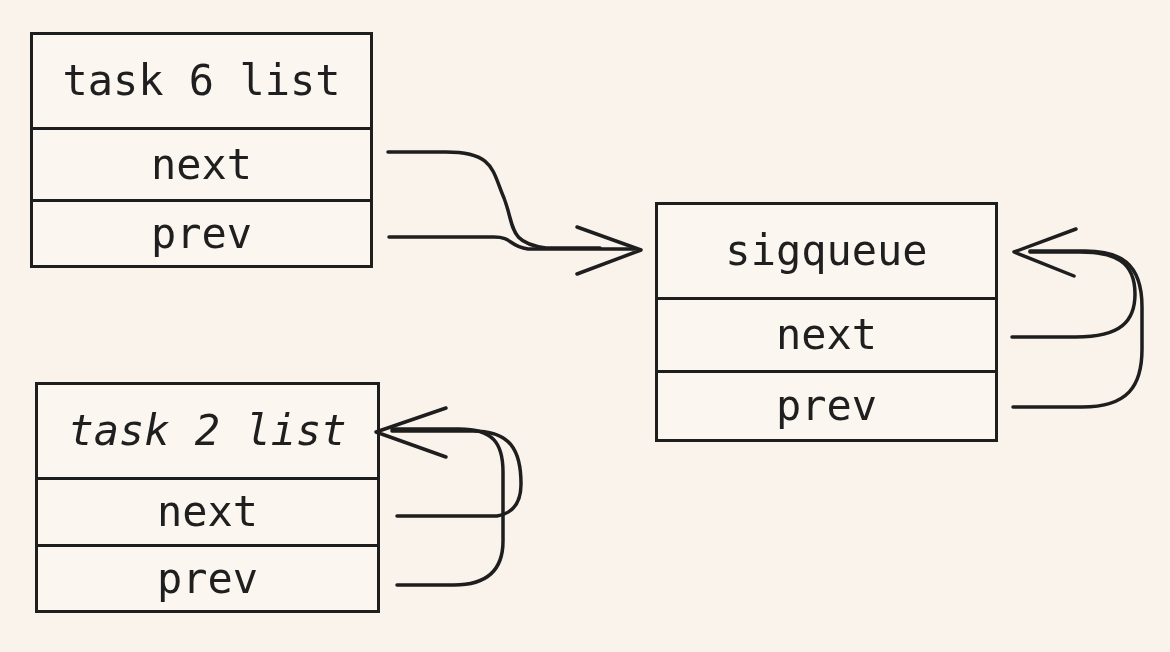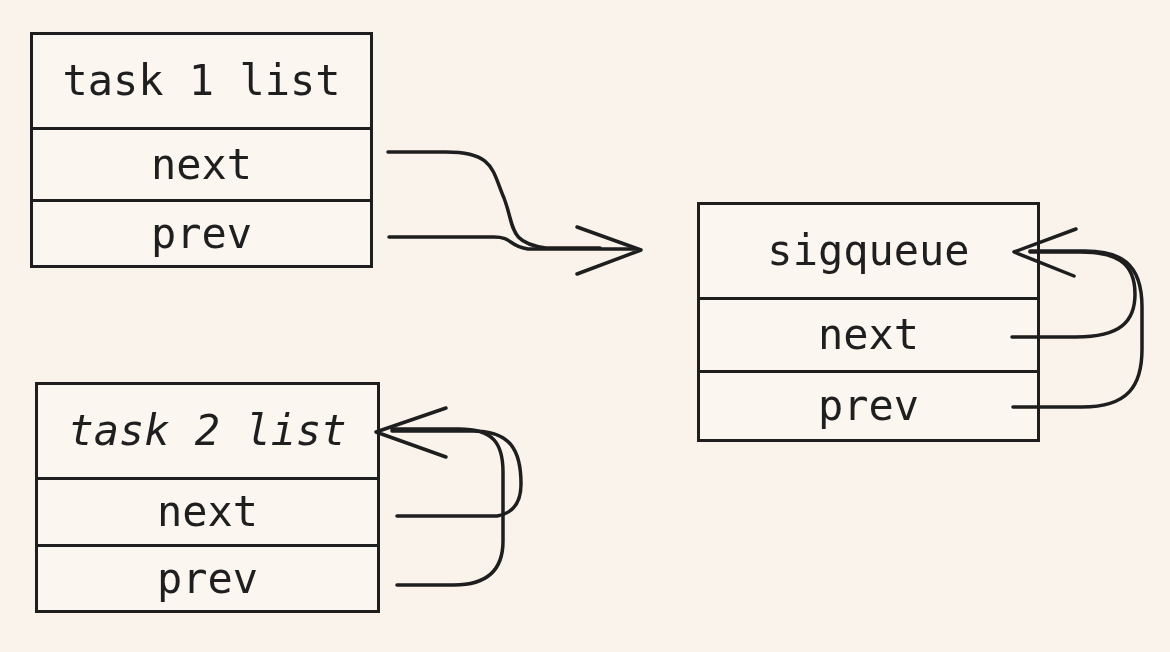--- a/index.html
+++ b/index.html
@@ -35,21 +35,21 @@
   }
   .cell.field {
     border-top: 3.5px solid #1E1E1E;
   }
   
   #node-task1   { left: 30px;  top: 32px;  width: 343px; height: 236px; }
   #node-task1 .title { height: 92px; }
   #node-task1 .f-next { height: 72px; }
   #node-task1 .f-prev { flex: 1; }
 
-  #node-sigqueue { left: 655px; top: 202px; width: 343px; height: 240px; margin-left: 42px; }
+  #node-sigqueue { left: 655px; top: 202px; width: 343px; height: 240px; }
   #node-sigqueue .title { height: 92px; }
   #node-sigqueue .f-next { height: 73px; }
   #node-sigqueue .f-prev { flex: 1; }
 
   #node-task2   { left: 35px;  top: 382px; width: 345px; height: 231px; }
   #node-task2 .title { height: 92px; font-style: italic; }
   #node-task2 .f-next { height: 67px; }
   #node-task2 .f-prev { flex: 1; }
 
   svg.arrows {
@@ -66,21 +66,21 @@
     stroke-linecap: round;
     stroke-linejoin: round;
   }
 </style>
 </head>
 <body>
 
 <div class="canvas">
 
   <div class="node" id="node-task1">
-    <div class="cell title">task 1 list</div>
+    <div class="cell title">task 6 list</div>
     <div class="cell field f-next">next</div>
     <div class="cell field f-prev">prev</div>
   </div>
 
   <div class="node" id="node-sigqueue">
     <div class="cell title">sigqueue</div>
     <div class="cell field f-next">next</div>
     <div class="cell field f-prev">prev</div>
   </div>
 

